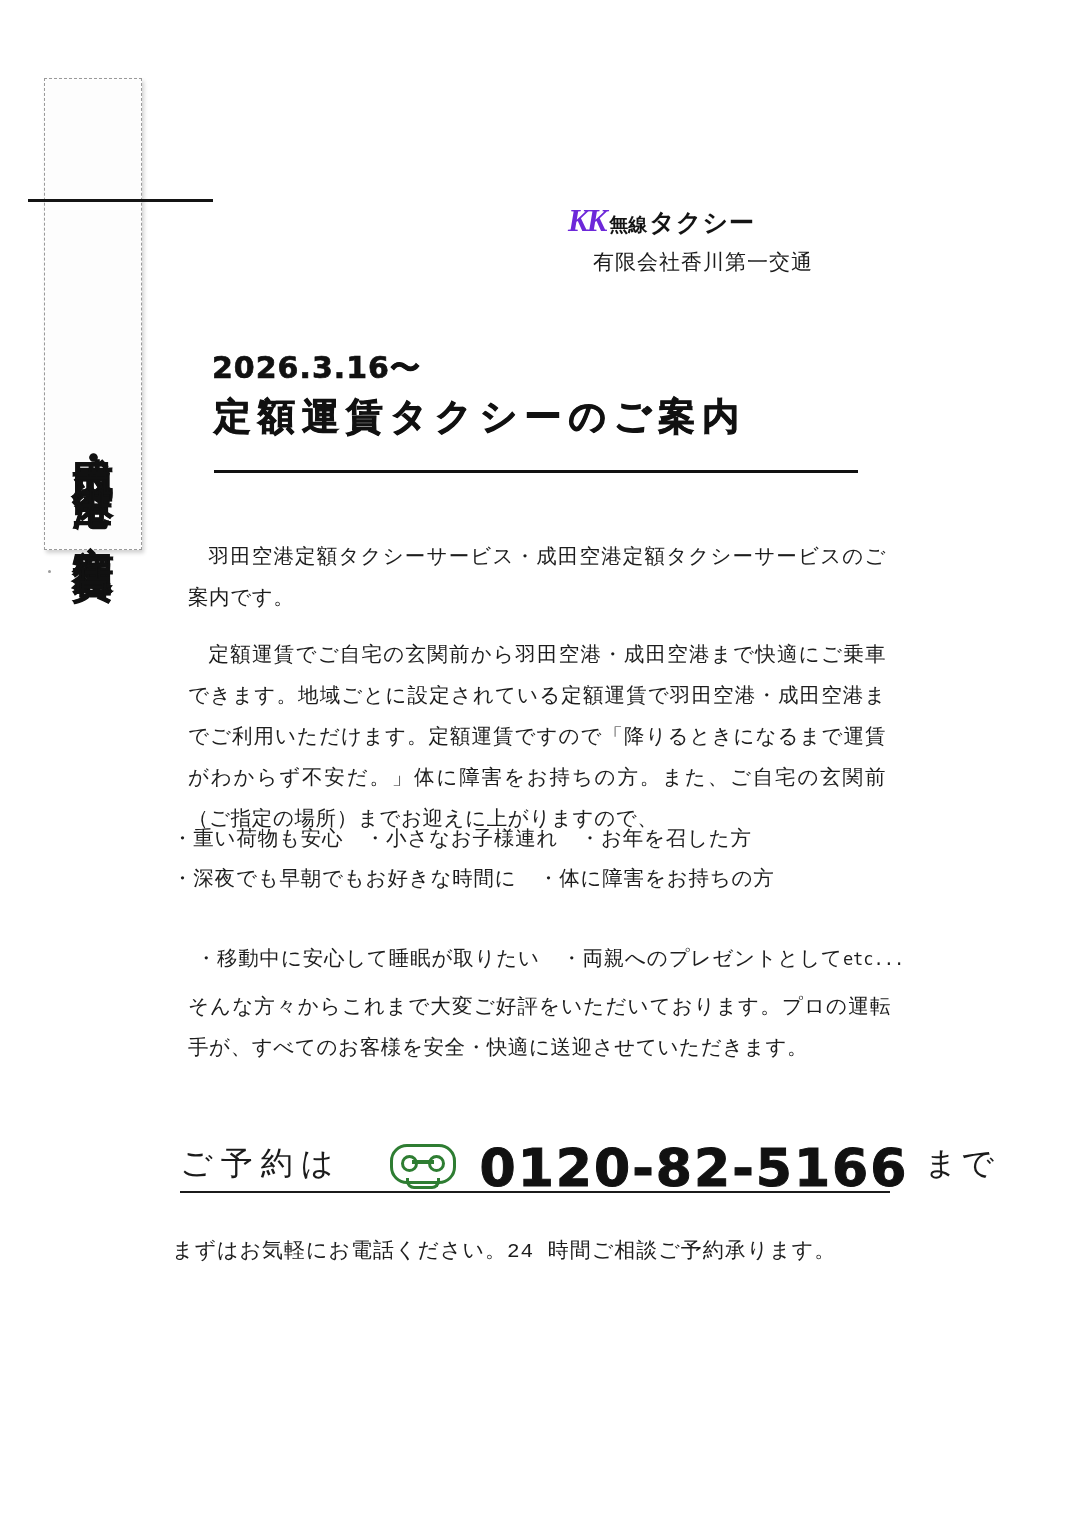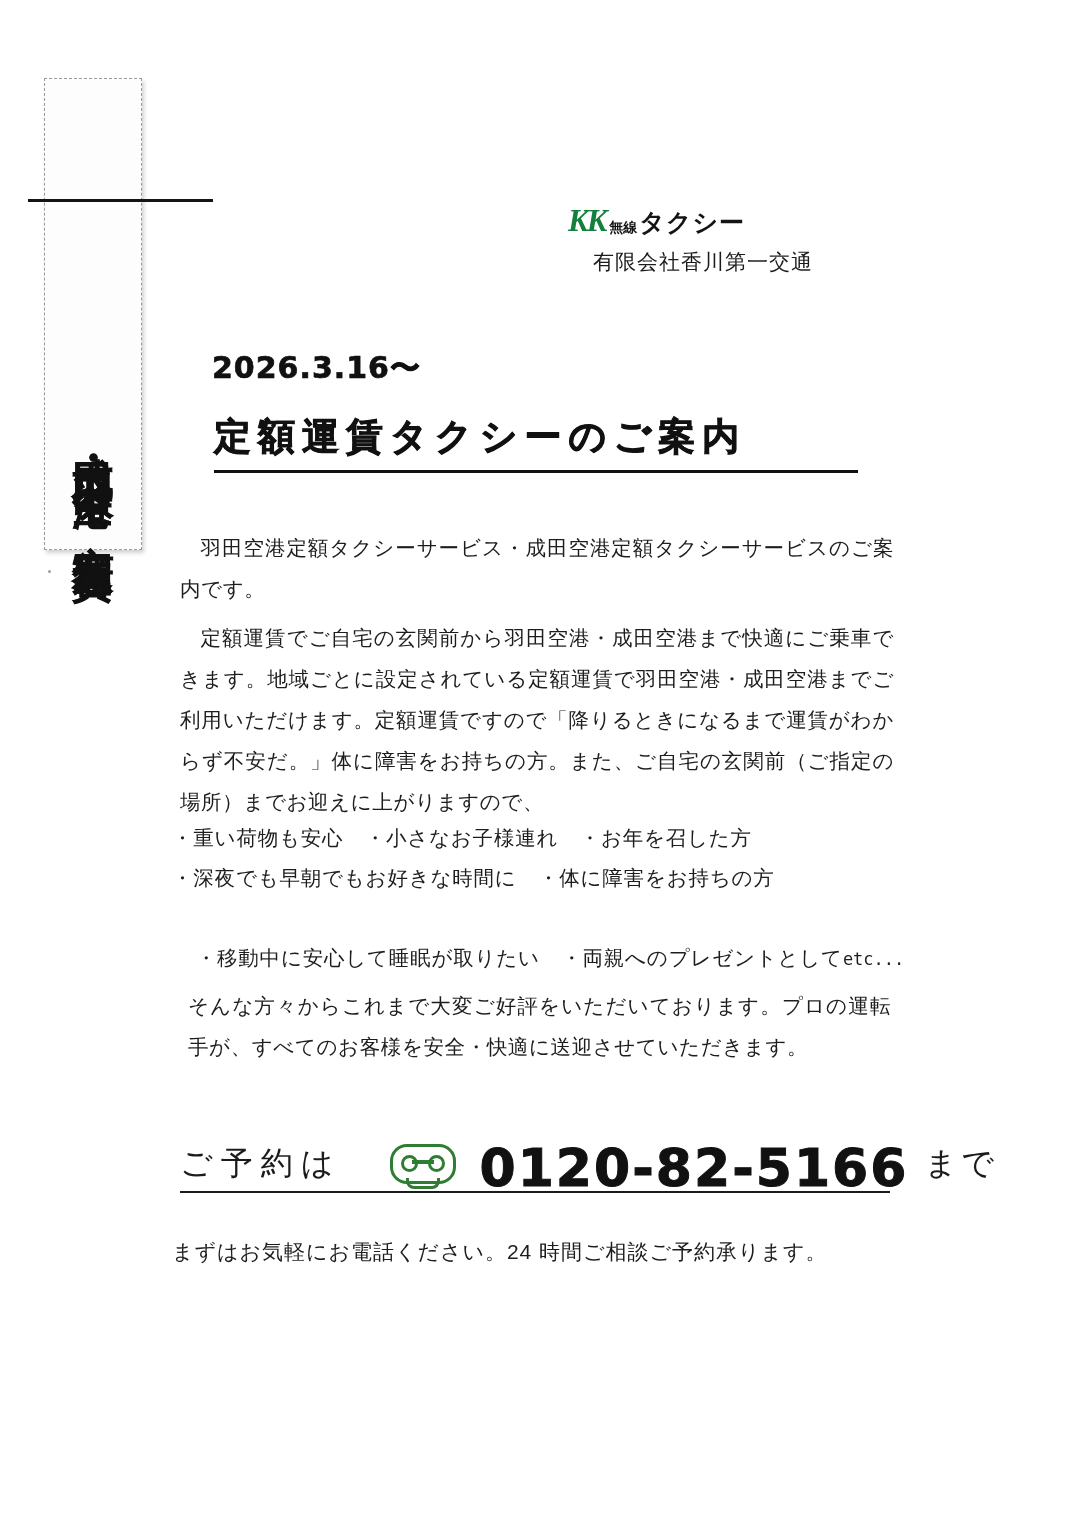--- a/index.html
+++ b/index.html
@@ -73,29 +73,29 @@
     align-items: flex-end;
     gap: 2px;
     margin-left: 5px;
   }
   .logo-kk {
     font-family: "Liberation Serif", serif;
     font-style: italic;
     font-weight: 700;
     font-size: 31px;
     letter-spacing: -2px;
-    color: #15803d;
+    color: #6d28d9;
     position: relative;
     line-height: 1;
     padding-right: 2px;
   }
   .logo-musen {
     font-family: "DejaVu Sans", sans-serif;
     font-weight: 700;
-    font-size: 14px;
+    font-size: 19px;
     letter-spacing: 0px;
     color: #141414;
     line-height: 1;
     padding-bottom: 2px;
   }
   .logo-taxi {
     font-family: "DejaVu Sans", sans-serif;
     font-weight: 700;
     font-size: 25px;
     letter-spacing: 1px;
@@ -136,21 +136,21 @@
     font-family: "DejaVu Sans", sans-serif;
     font-weight: 700;
     font-size: 30px;
     letter-spacing: 1px;
     color: #111;
     -webkit-text-stroke: 0.7px #111;
   }
   .headline {
     position: absolute;
     left: 214px;
-    top: 412px;
+    top: 392px;
     font-family: "DejaVu Sans", sans-serif;
     font-weight: 700;
     font-size: 37px;
     letter-spacing: 7px;
     color: #111;
     -webkit-text-stroke: 0.9px #111;
   }
   .headline-underline {
     position: absolute;
     left: 214px;
@@ -167,21 +167,21 @@
     top: 520px;
     width: 730px;
     font-family: "Liberation Serif", "DejaVu Serif", serif;
     font-size: 20.5px;
     line-height: 41px;
     letter-spacing: 0.6px;
     color: #1d1d1d;
     text-align: justify;
   }
   .body-copy p {
-    margin: 8px;
+    margin: 16px;
   }
   .indent {
     text-indent: 1em;
   }
 
   
   .bullets {
     position: absolute;
     left: 172px;
     top: 818px;
@@ -299,21 +299,21 @@
     height: 2px;
     background: #1b1b1b;
   }
 
   
   .final-note {
     position: absolute;
     left: 172px;
     top: 1232px;
     width: 760px;
-    font-family: Liberation Sans, sans-serif;
+    font-family: Liberation Mono, monospace;
     font-size: 21px;
     letter-spacing: 1px;
     line-height: 40px;
     color: #1d1d1d;
   }
 </style>
 </head>
 <body>
 
 <div class="side-tab">

